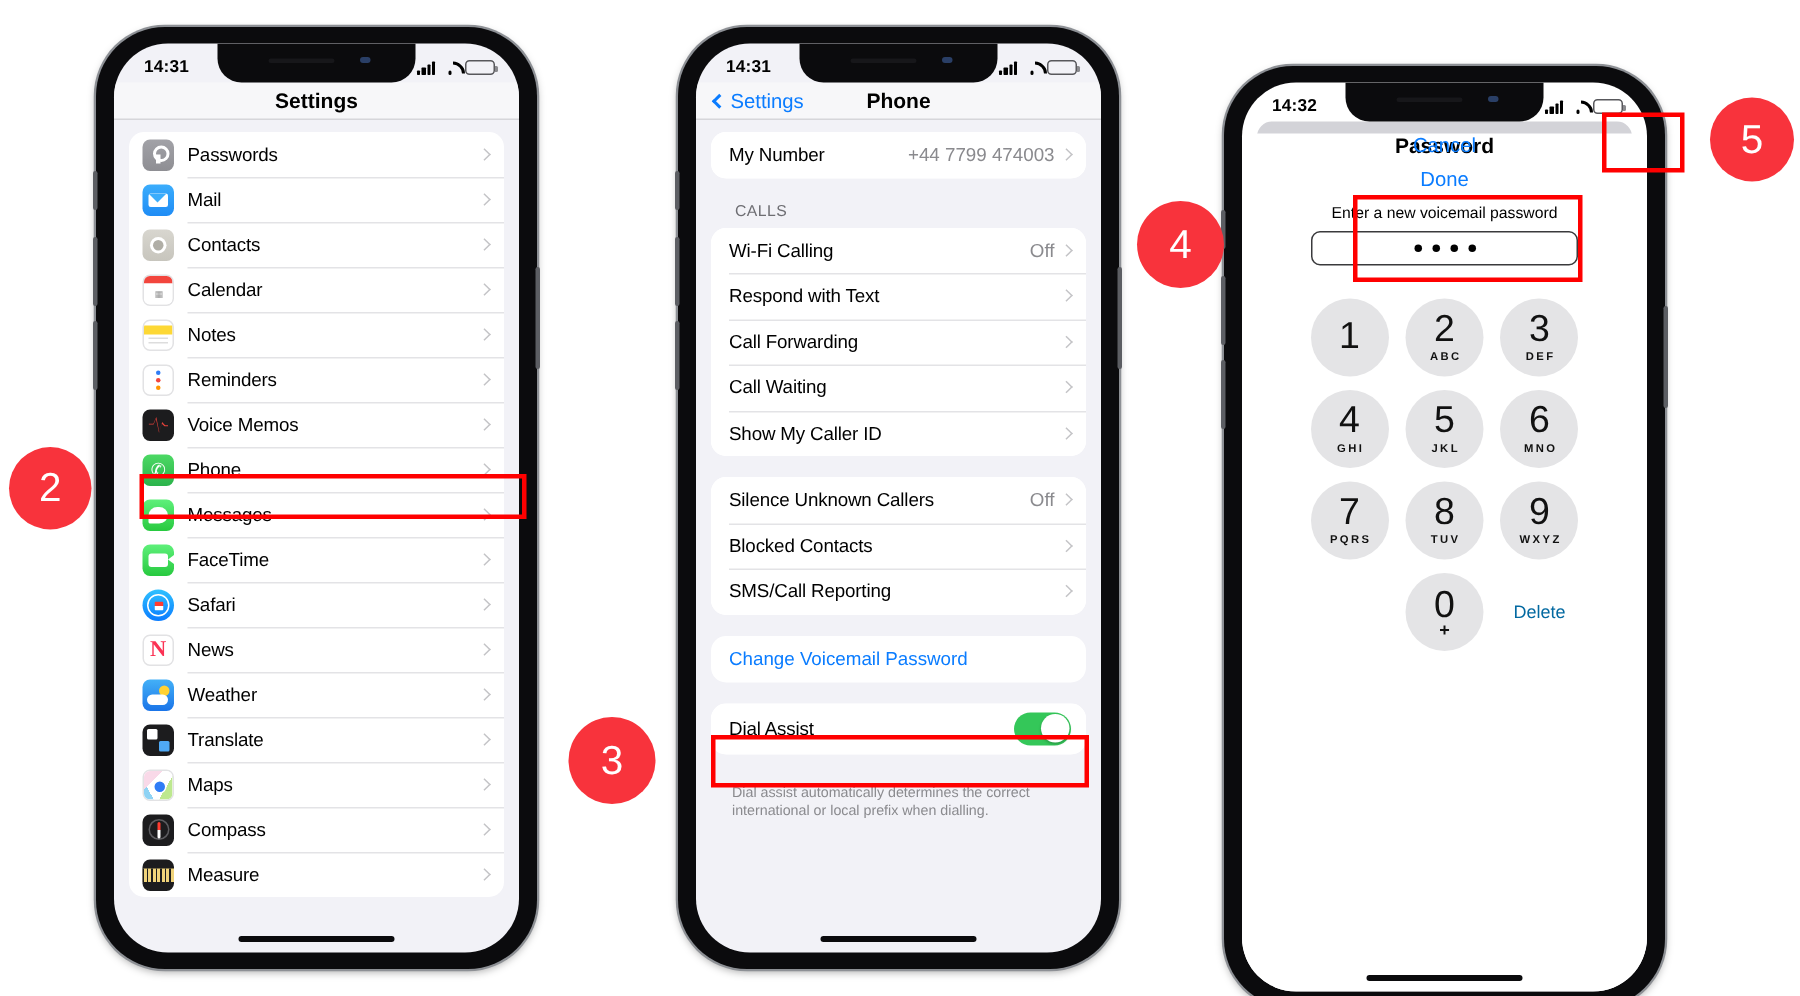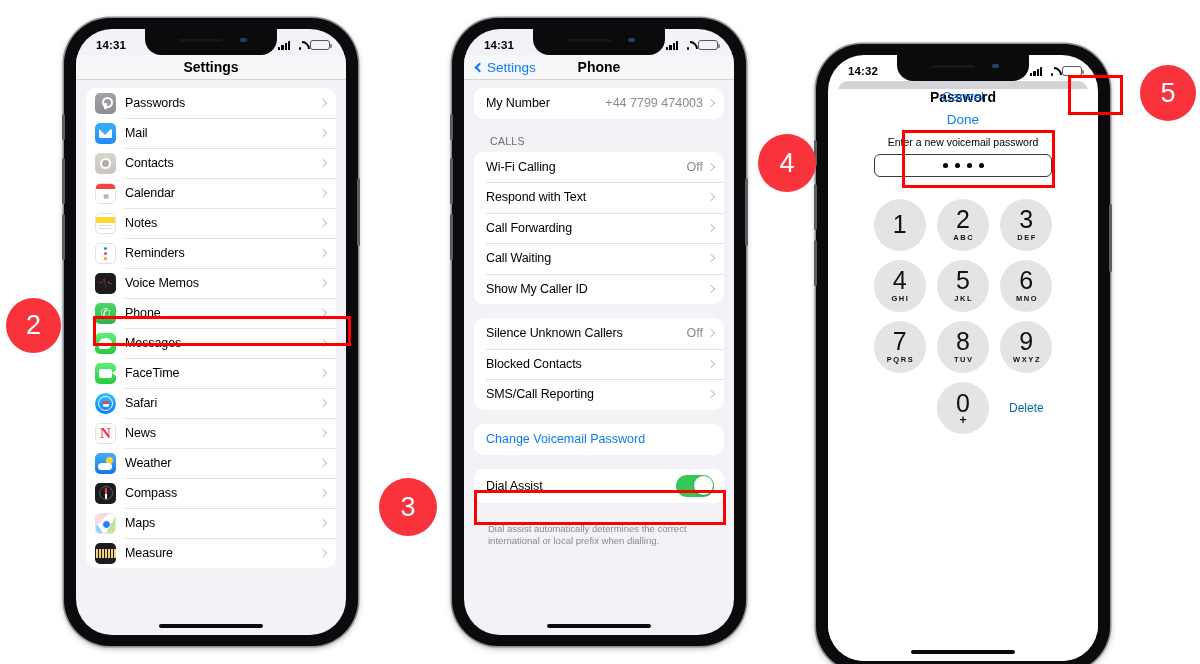--- a/index.html
+++ b/index.html
@@ -442,35 +442,43 @@
 
           <div class="row">
             <span class="app-icon ic-weather">
                 <span class="sun"></span>
                 <span class="cl"></span>
               </span>
             <span class="row-label">Weather</span>
             <span class="chev"></span>
           </div>
 
-
-          <div class="row">
-            <span class="app-icon ic-comp">
-                <span class="c"></span>
-              </span>
-            <span class="row-label">Compass</span>
+          <div class="row">
+            <span class="app-icon ic-trans">
+                <span class="a"></span>
+                <span class="b"></span>
+              </span>
+            <span class="row-label">Translate</span>
             <span class="chev"></span>
           </div>
 
           <div class="row">
             <span class="app-icon ic-maps">
                 <span class="g"></span>
                 <span class="pin"></span>
               </span>
             <span class="row-label">Maps</span>
+            <span class="chev"></span>
+          </div>
+
+          <div class="row">
+            <span class="app-icon ic-comp">
+                <span class="c"></span>
+              </span>
+            <span class="row-label">Compass</span>
             <span class="chev"></span>
           </div>
 
           <div class="row">
             <span class="app-icon ic-meas">
                 <span class="r"></span>
               </span>
             <span class="row-label">Measure</span>
             <span class="chev"></span>
           </div>

